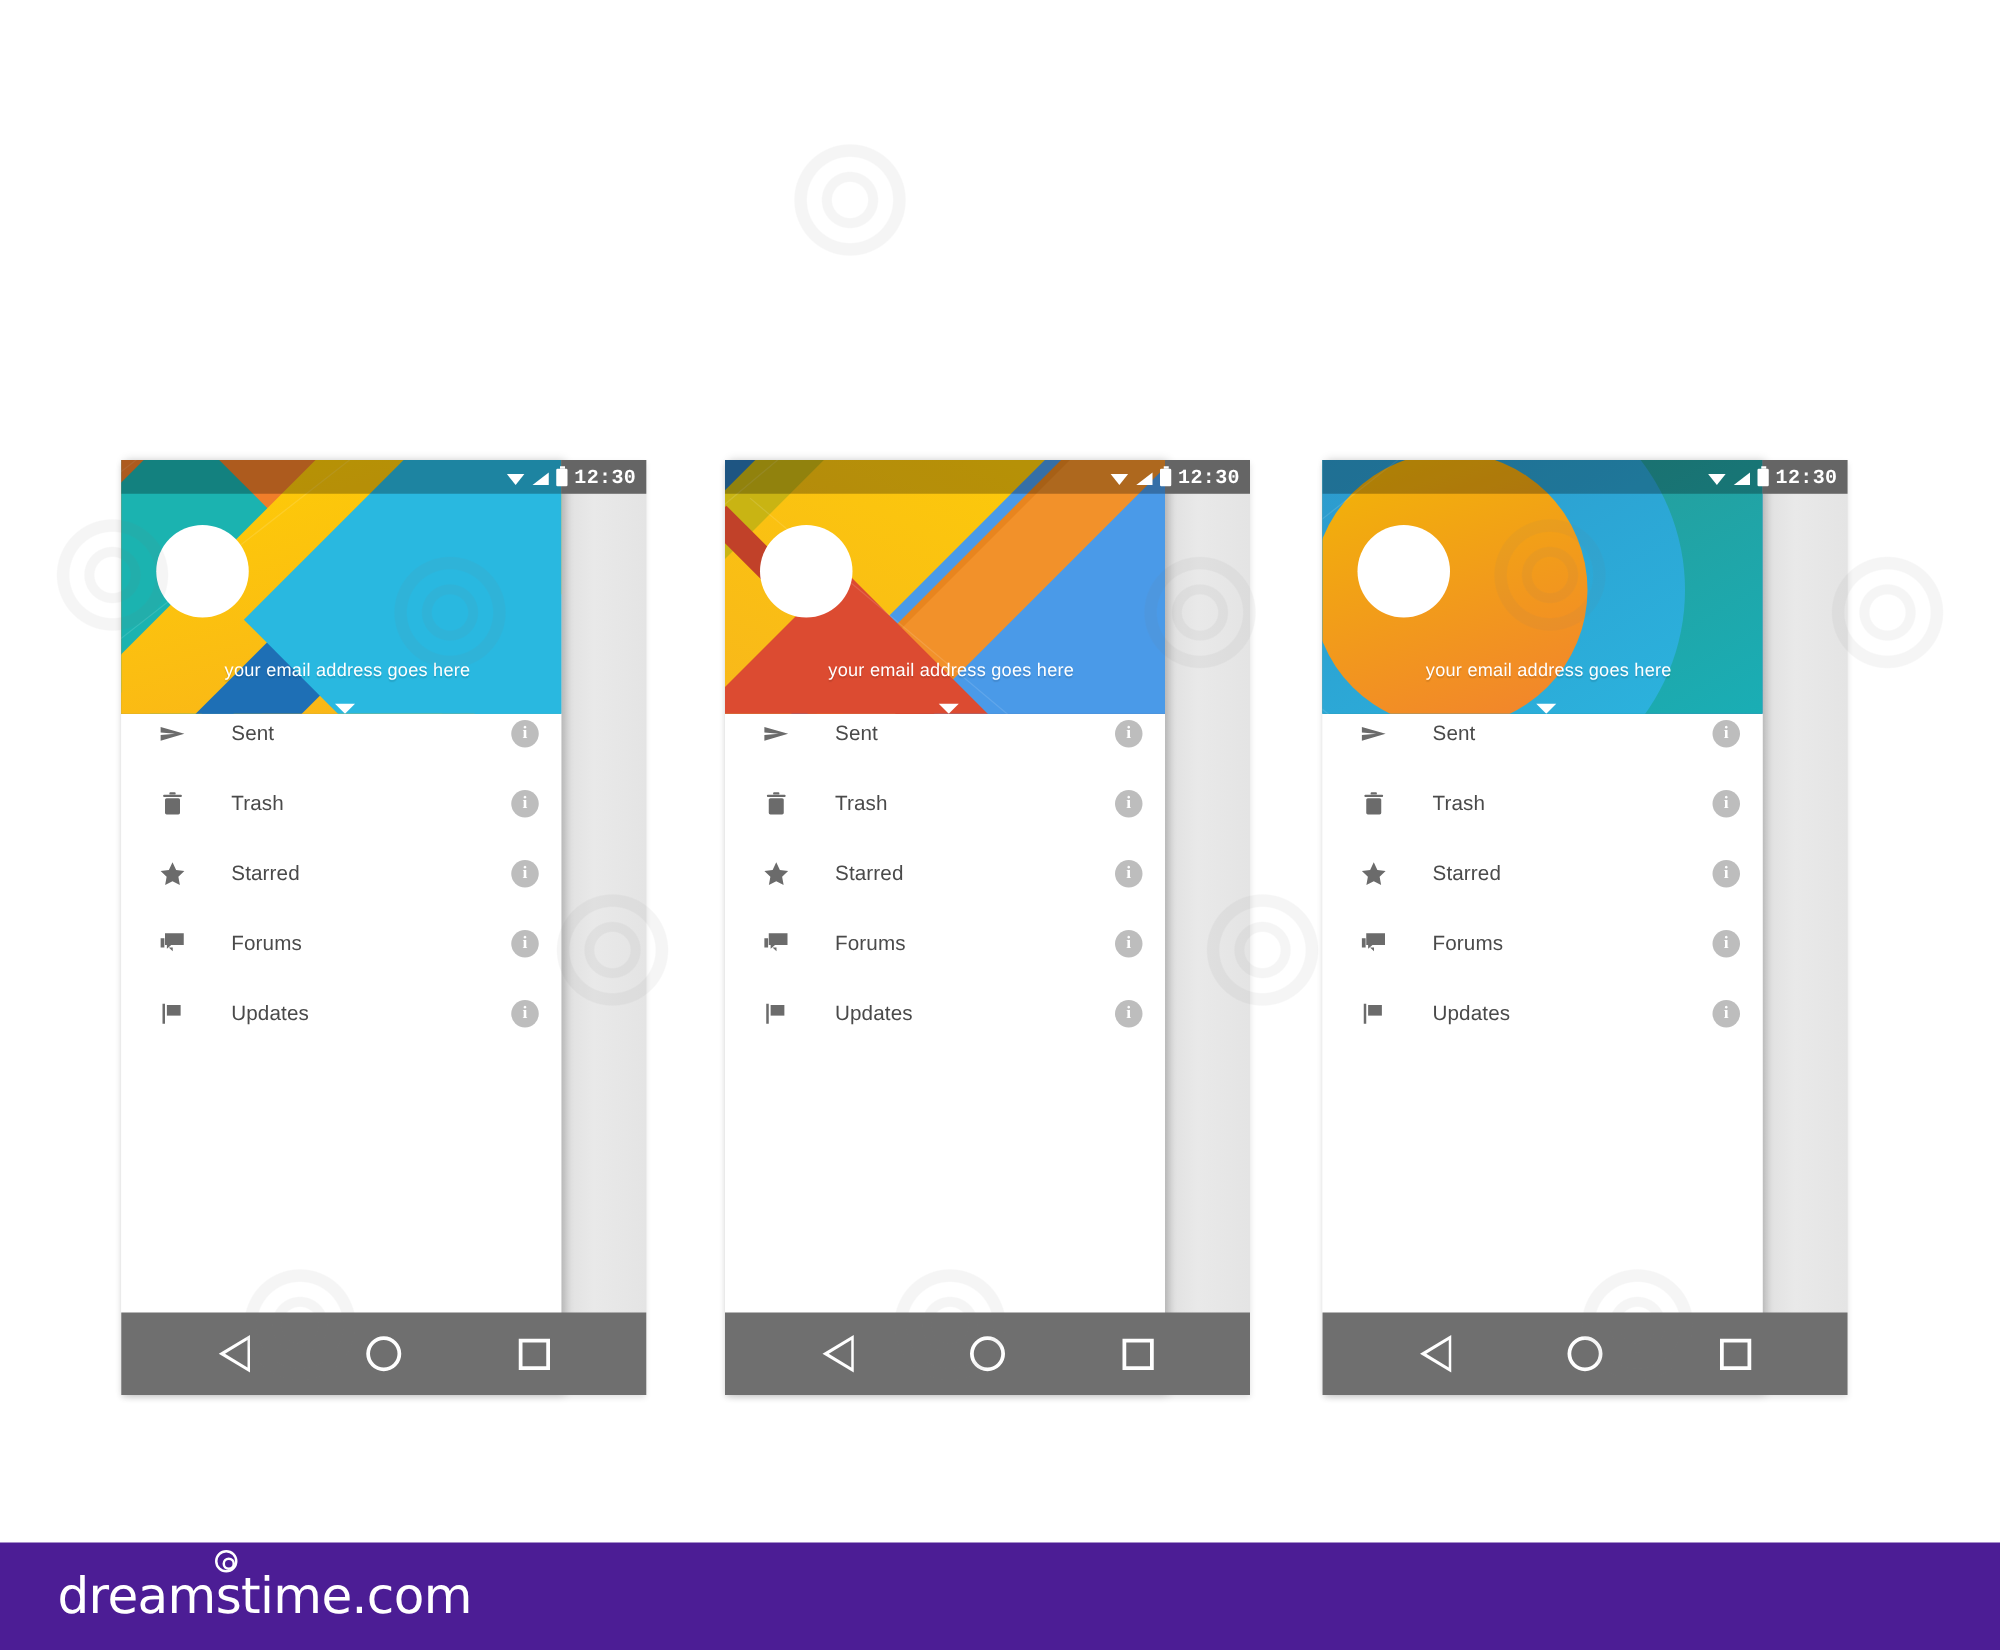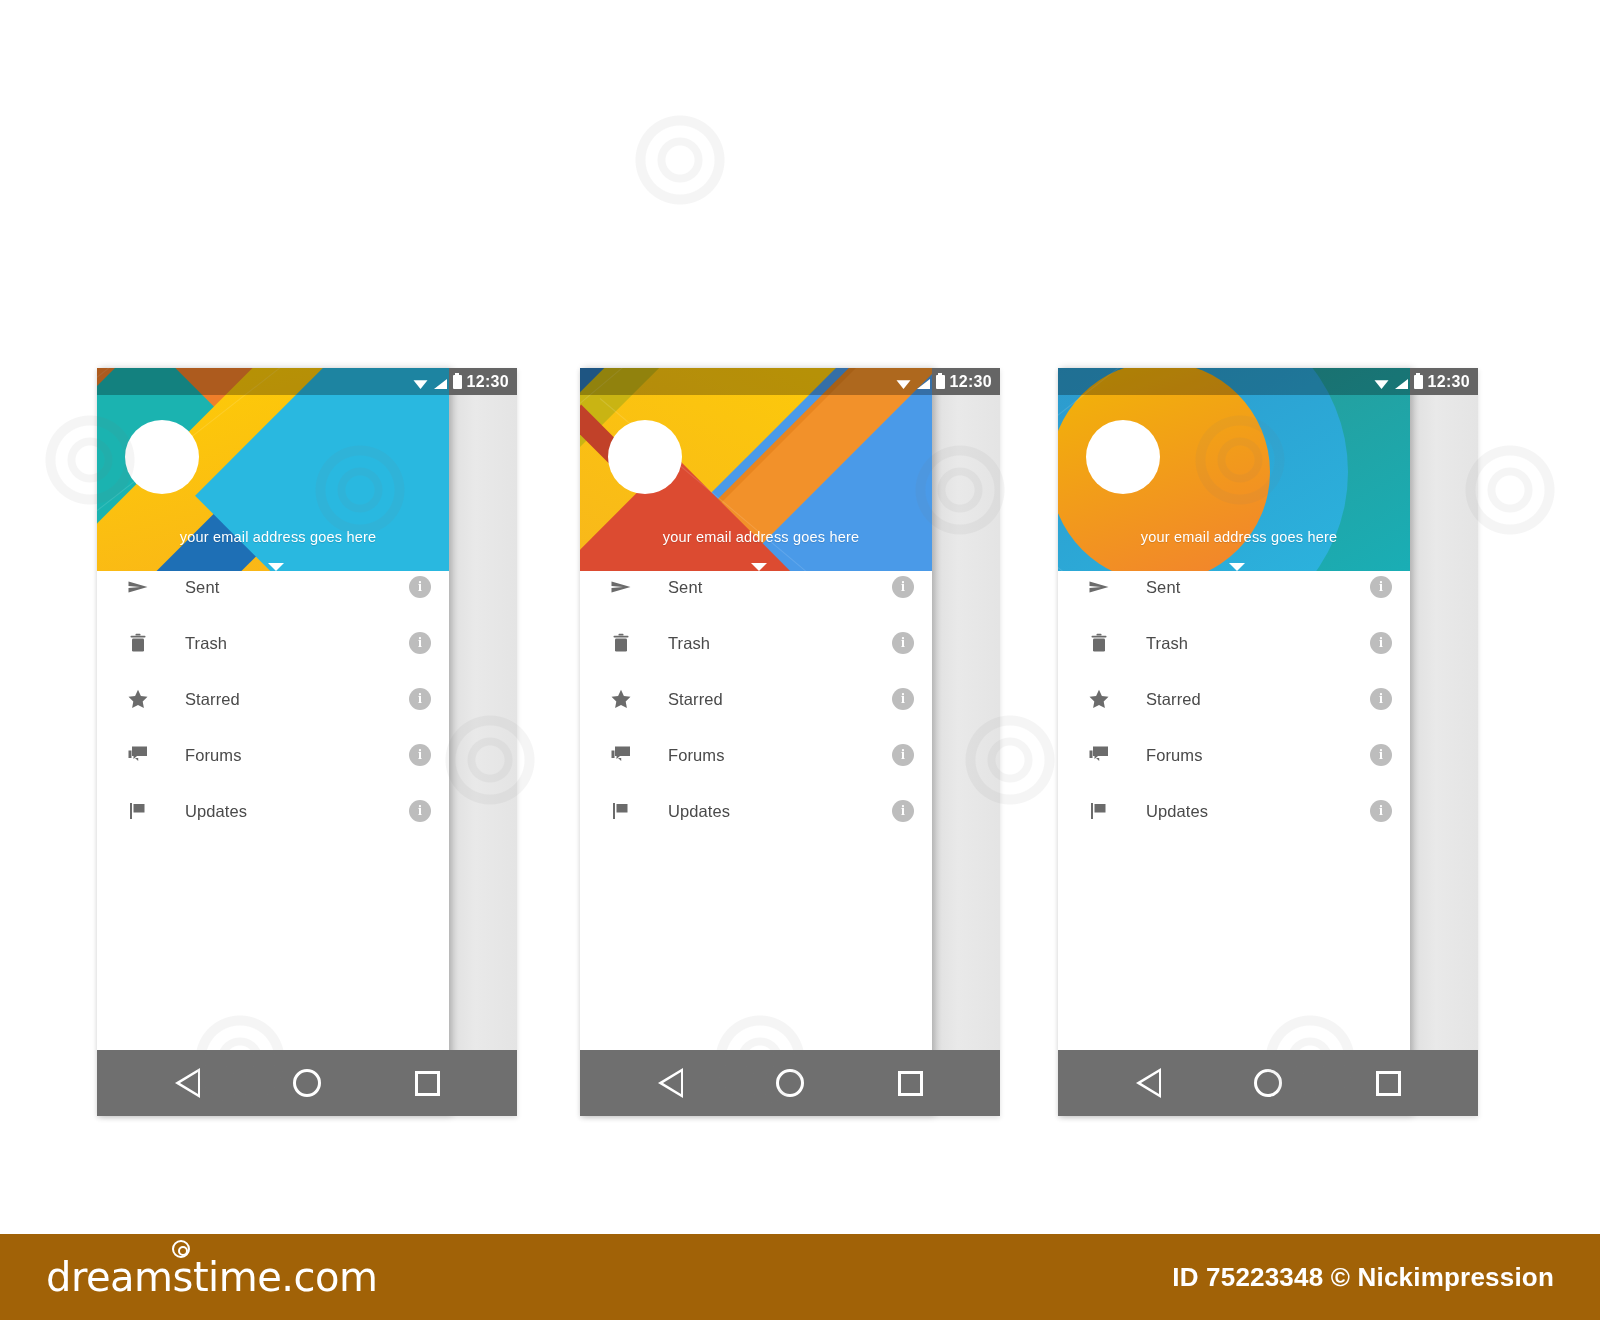--- a/index.html
+++ b/index.html
@@ -42,21 +42,21 @@
   .statusbar {
     position:absolute; top:0; left:0; width:100%; height:27px;
     background: rgba(0,0,0,.28);
     display:flex; align-items:center; justify-content:flex-end;
     padding-right:8px; gap:5px; z-index:7;
   }
   .sb-right {
     position:absolute; top:0; right:0; width:68px; height:27px;
     background:#8d8d8d; z-index:6;
   }
-  .sb-icons { display:flex; align-items:center; gap:5px; position:relative; z-index:8; }
+  .sb-icons { display:flex; align-items:center; gap:5px; position:relative; z-index:8;font-family:Liberation Mono, monospace; }
   .clock-text { color:#fff; font-size:16px; font-weight:bold; letter-spacing:.3px; }
 
   .ico-wifi { width:15px; height:12px; }
   .ico-signal { width:15px; height:12px; }
   .ico-batt { width:9px; height:14px; background:#fff; border-radius:1px; position:relative; }
   .ico-batt:before { content:""; position:absolute; top:-2px; left:2.5px; width:4px; height:2px; background:#fff; }
 
   
   .drawer {
     position:absolute; top:0; left:0; width:352px; height:100%;
@@ -208,21 +208,21 @@
   .nav-back-in {
     position:absolute; top:-11px; left:5px; width:0; height:0;
     border-top:11px solid transparent; border-bottom:11px solid transparent;
     border-right:18px solid #6f6f6f;
   }
   .nav-home { width:28px; height:28px; border:3px solid #fff; border-radius:50%; }
   .nav-recent { width:25px; height:25px; border:3px solid #fff; }
 
   
   .footer {
-    position:absolute; left:0; bottom:0; width:1600px; height:86px; background:#a16207;
+    position:absolute; left:0; bottom:0; width:1600px; height:86px; background:#4c1d95;
     display:flex; align-items:center; justify-content:space-between; padding:16px 46px;
   }
   .ds-logo {
     color:#fff; font-size:40px; letter-spacing:-.5px;
     font-family:"DejaVu Sans", sans-serif; position:relative;
   }
   .ds-logo .spiral {
     position:absolute; top:-14px; left:126px; width:18px; height:18px;
     border:2px solid #fff; border-radius:50%;
   }
@@ -681,16 +681,15 @@
   <div class="wm" style="left:700px; top:1000px;"></div>
   <div class="wm" style="left:1250px;top:1000px;"></div>
   <div class="wm" style="left:430px; top:700px;"></div>
   <div class="wm" style="left:950px; top:700px;"></div>
 
   <div class="footer">
     <div class="ds-logo">
       <span>dreamstime.com</span>
       <span class="spiral"></span>
     </div>
-    <div class="credit">ID 75223348 © Nickimpression</div>
   </div>
 
 </div>
 
 </body></html>

